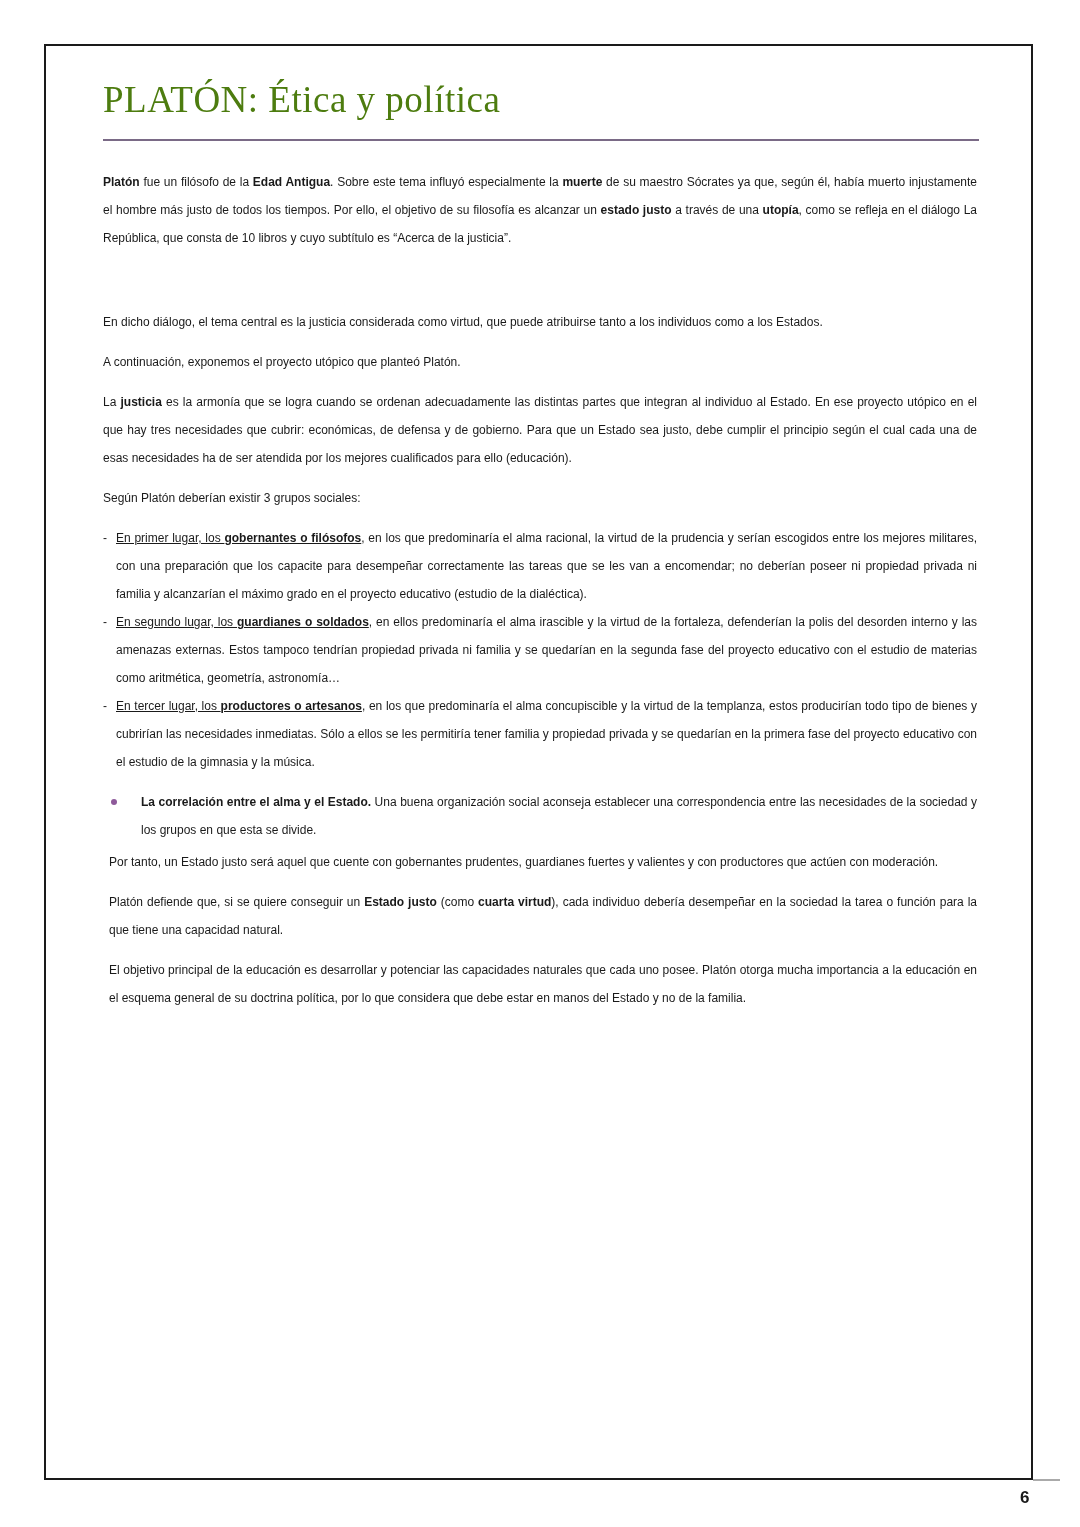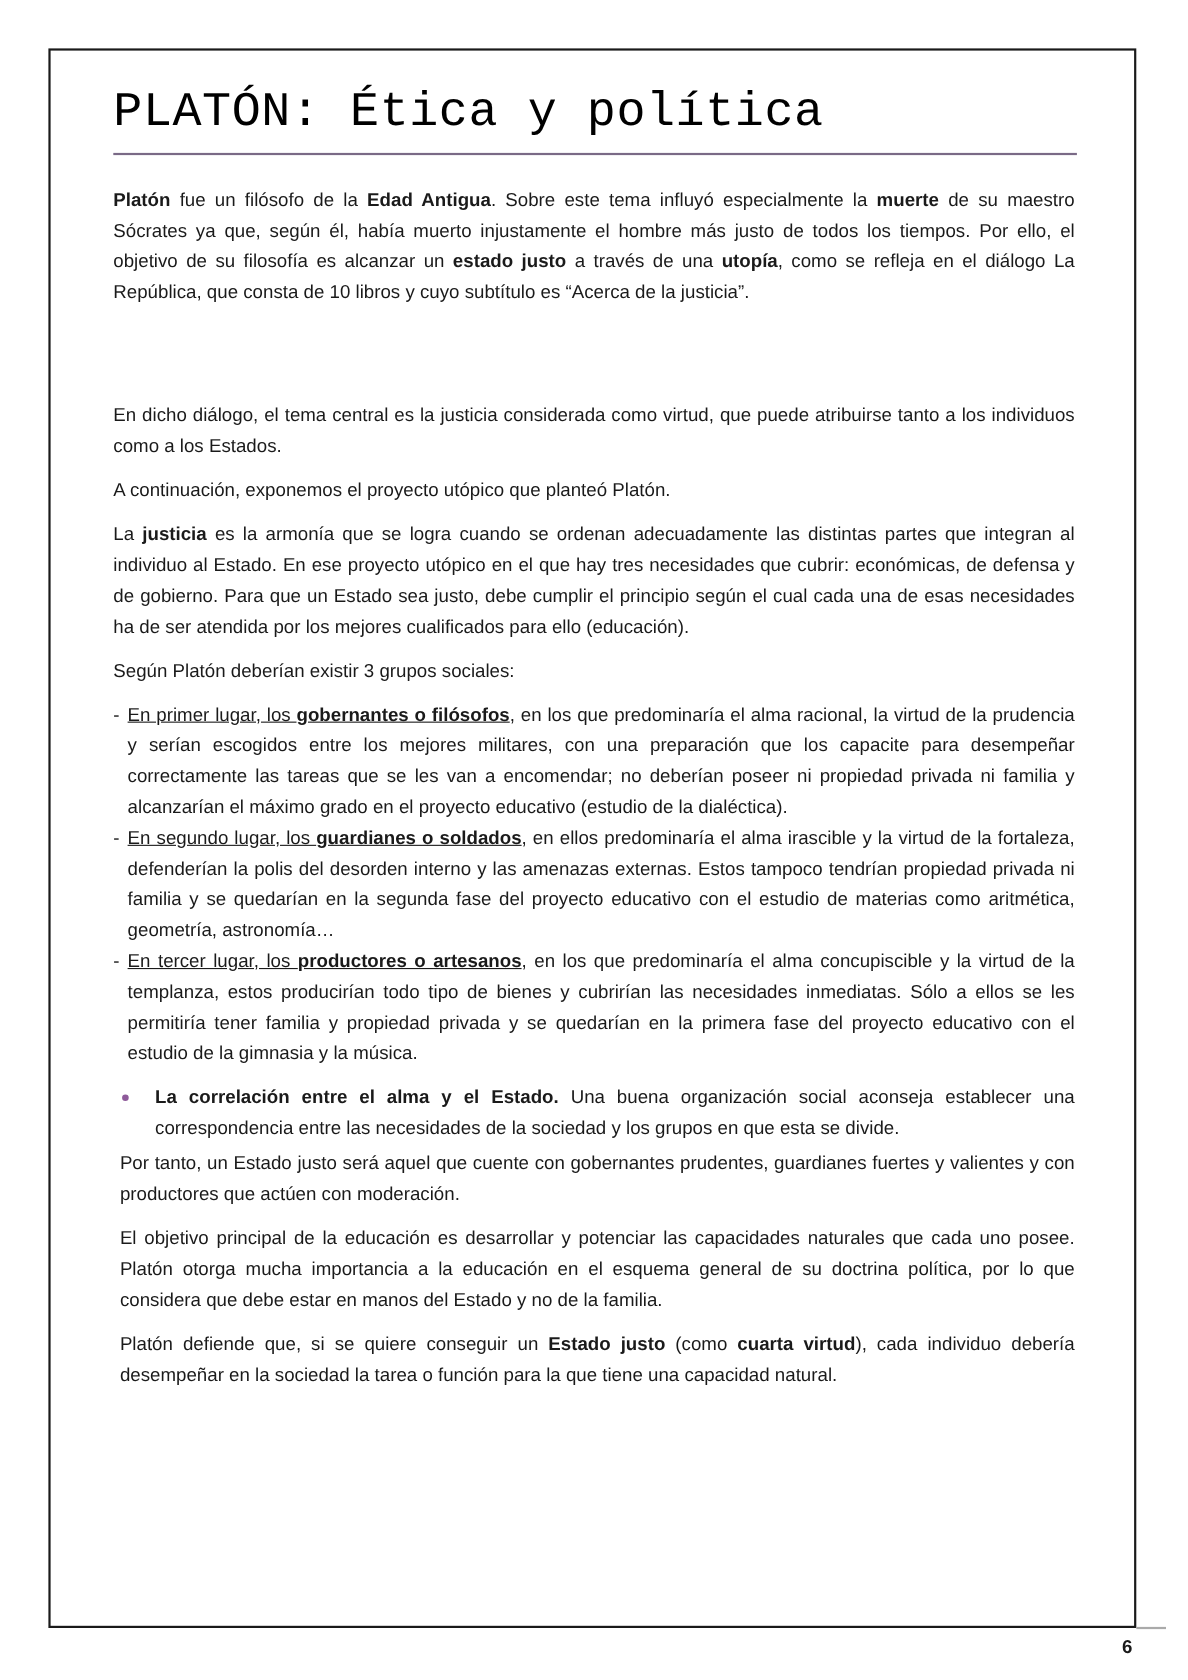--- a/index.html
+++ b/index.html
@@ -2,27 +2,27 @@
 <html><head>
 <meta charset="utf-8">
 <style>
   html, body { margin: 0; padding: 0; background: #ffffff; }
   body { width: 1080px; height: 1527px; position: relative; overflow: hidden;
          font-family: "Liberation Sans", sans-serif; color: #1a1a1a; }
   .frame { position: absolute; left: 44px; top: 44px; width: 989px; height: 1436px;
            border: 2px solid #1a1a1a; box-sizing: border-box; }
   .footer-line { position: absolute; left: 1033px; top: 1479px; width: 27px; height: 2px; background: #aaaaaa; }
   .page-num { position: absolute; left: 1020px; top: 1488px; font-weight: bold; font-size: 17px; }
-  .title { position: absolute; left: 103px; top: 78px; font-family: Liberation Mono, monospace;
-           font-size: 44px; color: #000000; letter-spacing: 0.5px; margin: 0; font-weight: normal; }
+  .title { position: absolute; left: 103px; top: 78px; font-family: Liberation Serif, serif;
+           font-size: 37px; color: #4d7c0f; letter-spacing: 0.5px; margin: 0; font-weight: normal; }
   .title-rule { position: absolute; left: 103px; top: 139px; width: 876px; height: 2px; background: #7a6a86; }
-  .content { position: absolute; left: 103px; top: 168px; width: 874px; font-size: 17px; line-height: 28px; }
+  .content { position: absolute; left: 103px; top: 168px; width: 874px; font-size: 12px; line-height: 28px; }
   p { margin: 0; text-align: justify; }
   .mt12 { margin-top: 12px; }
-  .gap-big { margin-top: 84px; }
+  .gap-big { margin-top: 56px; }
   .dash-list { margin: 12px 0 0 0; padding: 0; list-style: none; }
   .dash-list li { position: relative; padding-left: 13px; text-align: justify; }
   .dash-list li .dash { position: absolute; left: 0; top: 0; }
   .u { text-decoration: underline; }
   .bullet-list { margin: 12px 0 0 0; padding: 0; list-style: none; }
   .bullet-list li { position: relative; padding-left: 38px; text-align: justify; }
   .bullet-list li .dot { position: absolute; left: 8px; top: 11px; width: 6px; height: 6px; border-radius: 50%; background: #8e5a9a; }
   .indent { padding-left: 6px; }
   b { font-weight: bold; }
 </style>
@@ -49,15 +49,15 @@
     <li><span class="dash">-</span><span class="u"><span>En segundo lugar, los </span><b>guardianes o soldados</b></span><span>, en ellos predominaría el alma irascible y la virtud de la fortaleza, defenderían la polis del desorden interno y las amenazas externas. Estos tampoco tendrían propiedad privada ni familia y se quedarían en la segunda fase del proyecto educativo con el estudio de materias como aritmética, geometría, astronomía…</span></li>
     <li><span class="dash">-</span><span class="u"><span>En tercer lugar, los </span><b>productores o artesanos</b></span><span>, en los que predominaría el alma concupiscible y la virtud de la templanza, estos producirían todo tipo de bienes y cubrirían las necesidades inmediatas. Sólo a ellos se les permitiría tener familia y propiedad privada y se quedarían en la primera fase del proyecto educativo con el estudio de la gimnasia y la música.</span></li>
   </ul>
 
 
   <ul class="bullet-list">
     <li><span class="dot"></span><b>La correlación entre el alma y el Estado.</b><span> Una buena organización social aconseja establecer una correspondencia entre las necesidades de la sociedad y los grupos en que esta se divide.</span></li>
   </ul>
 
   <p class="mt12 indent" style="margin-top:4px">Por tanto, un Estado justo será aquel que cuente con gobernantes prudentes, guardianes fuertes y valientes y con productores que actúen con moderación.</p>
+  <p class="mt12 indent"><span>Platón defiende que, si se quiere conseguir un </span><b>Estado justo</b><span> (como </span><b>cuarta virtud</b><span>), cada individuo debería desempeñar en la sociedad la tarea o función para la que tiene una capacidad natural.</span></p>
   <p class="mt12 indent">El objetivo principal de la educación es desarrollar y potenciar las capacidades naturales que cada uno posee. Platón otorga mucha importancia a la educación en el esquema general de su doctrina política, por lo que considera que debe estar en manos del Estado y no de la familia.</p>
-  <p class="mt12 indent"><span>Platón defiende que, si se quiere conseguir un </span><b>Estado justo</b><span> (como </span><b>cuarta virtud</b><span>), cada individuo debería desempeñar en la sociedad la tarea o función para la que tiene una capacidad natural.</span></p>
 </div>
 
 </body></html>

